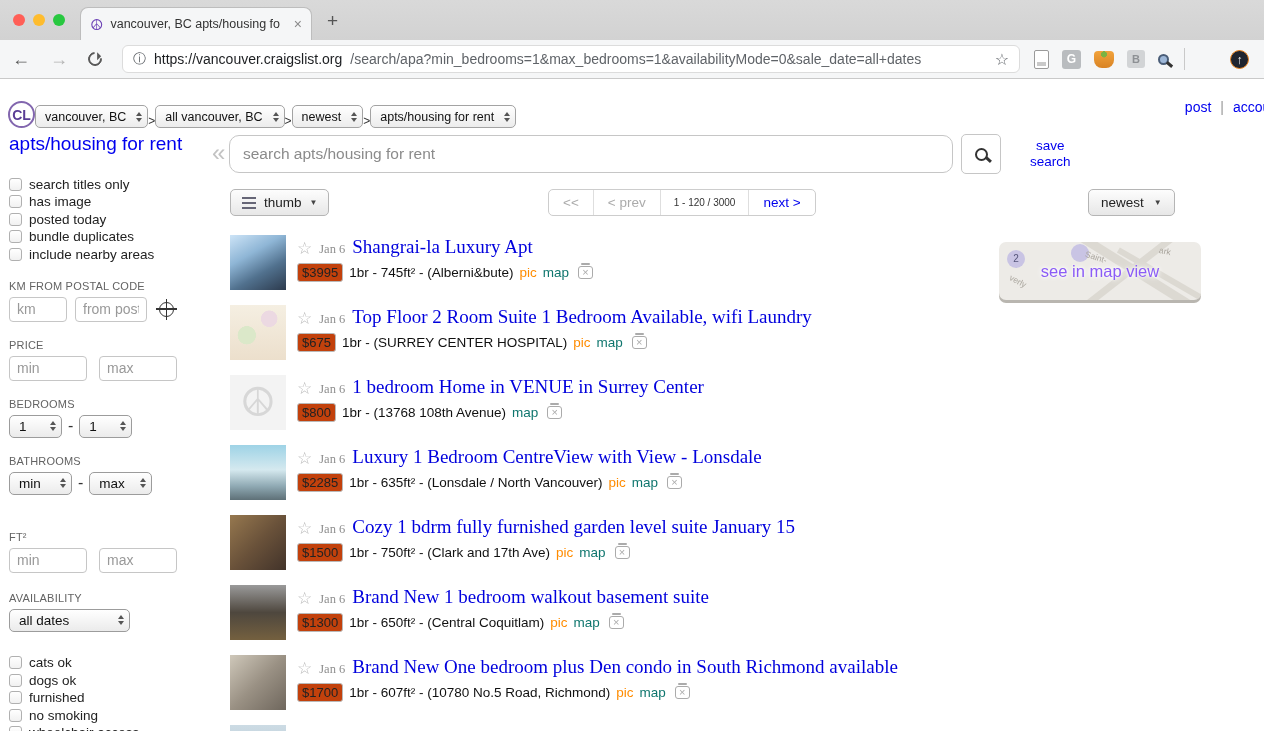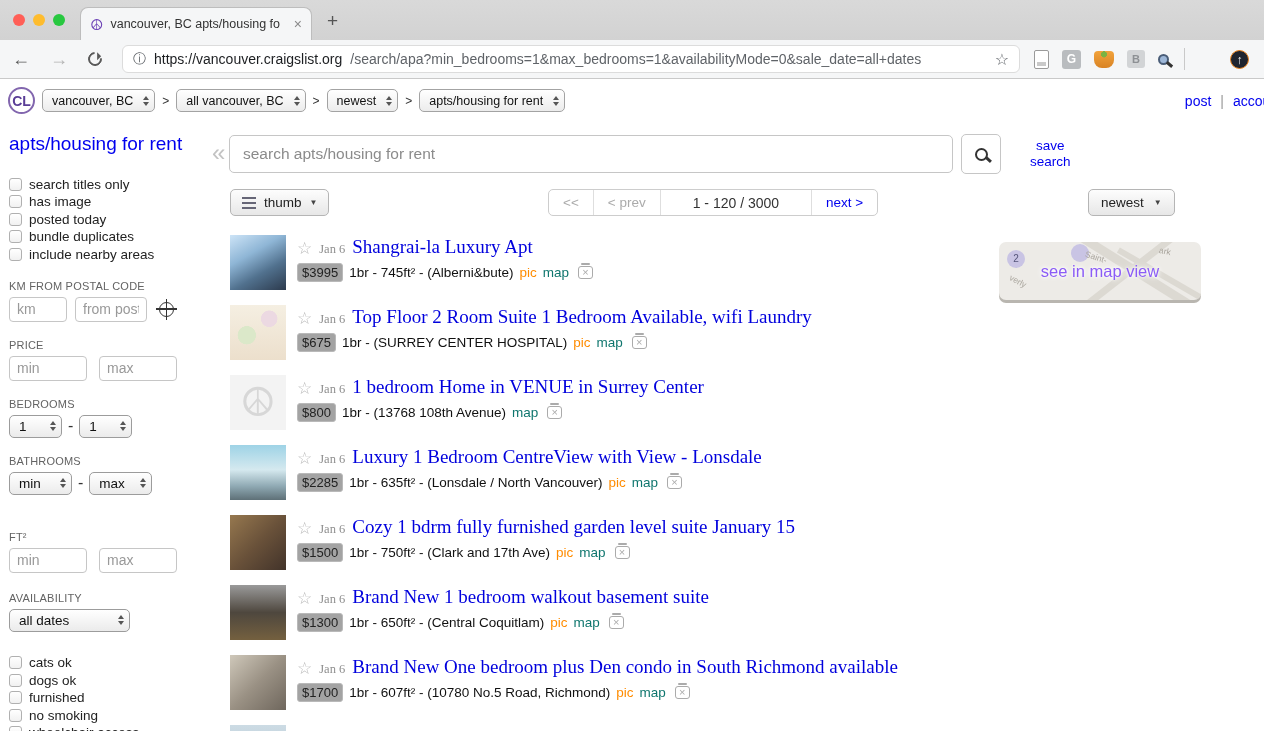--- a/index.html
+++ b/index.html
@@ -31,21 +31,21 @@
   .ext-doc::after { content:""; position:absolute; bottom:2px; left:2px; right:2px; height:4px; background:#c9c9c9; }
   .ext-g { width:19px; height:19px; background:#b9bcbf; border-radius:3px; color:#fff; font-size:12px; font-weight:bold; text-align:center; line-height:19px; }
   .ext-fox { width:20px; height:17px; border-radius:4px 4px 8px 8px; background:radial-gradient(circle at 50% 20%,#7cb342 0 18%,transparent 19%),linear-gradient(#f2a33c,#d98324); }
   .ext-b { width:18px; height:18px; background:#d2d4d6; border-radius:3px; color:#8d9094; font-size:11px; font-weight:bold; text-align:center; line-height:18px; }
   .ext-mag { width:11px; height:11px; border:2.5px solid #4a5d78; border-radius:50%; position:relative; background:#9db7d8; }
   .ext-mag::after { content:""; position:absolute; width:7px; height:3px; background:#333; right:-6px; bottom:-3px; transform:rotate(40deg); }
   .ext-sep { width:1px; height:22px; background:#c9c9c9; margin-left:2px; }
   .update-circle { width:19px; height:19px; border-radius:50%; background:#20242e; color:#fff; font-size:12px; text-align:center; line-height:18px; margin-left:32px; border:1.5px solid #e8821e; }
 
   
-  .cl-header { position:absolute; top:79px; left:0; right:0; height:43px; background:#fff; display:flex; align-items:center; padding:0 8px; gap:7px; }
+  .cl-header { position:absolute; top:85px; left:0; right:0; height:43px; background:#fff; display:flex; align-items:flex-end; padding:0 8px; }
   .cl-logo { width:27px; height:27px; border:2px solid #8266ae; border-radius:50%; color:#5a3d96; font-size:14px; font-weight:bold; text-align:center; line-height:24px; flex:none; }
   .crumb { height:23px; border:1px solid #a3a3a3; border-radius:5px; background:linear-gradient(#fff,#ececec); display:flex; align-items:center; padding:0 5px 0 9px; gap:10px; font-size:12.5px; color:#111; }
   .gt { font-size:12px; color:#333; }
   .updown { display:flex; flex-direction:column; gap:2px; }
   .updown i { display:block; width:0; height:0; border-left:3.5px solid transparent; border-right:3.5px solid transparent; }
   .updown .u { border-bottom:4px solid #555; }
   .updown .d { border-top:4px solid #555; }
   .hdr-links { position:absolute; right:0; top:0; height:43px; display:flex; align-items:center; font-size:14px; }
   .hdr-links .sep { color:#999; margin:0 9px; }
   a.link { color:#0000ee; text-decoration:none; }
@@ -67,37 +67,37 @@
   .crosshair::after { content:""; position:absolute; top:50%; left:-4px; right:-4px; height:1.5px; margin-top:-1px; background:#333; }
   .mac-select { height:23px; border:1px solid #9c9c9c; border-radius:5px; background:linear-gradient(#fff,#ebebeb); display:flex; align-items:center; justify-content:space-between; padding:0 5px 0 9px; font-size:13.5px; color:#111; }
   .sel-beds { width:53px; } .sel-baths { width:63px; } .sel-dates { width:121px; }
   .dash { color:#333; margin:0 6px; }
   .sel-row { display:flex; align-items:center; margin-top:5px; }
 
   
   .content { position:absolute; left:212px; top:130px; right:0; bottom:0; }
   .search-row { position:absolute; top:4px; left:0; display:flex; align-items:center; }
   .collapse { font-size:24px; color:#c3c3c3; width:17px; margin-top:-3px; }
-  .search-input { width:724px; height:38px; border:1px solid #c6c6c6; border-radius:5px; padding:0 13px; font-size:15.5px; color:#333; font-family:"Liberation Sans",sans-serif; }
+  .search-input { width:724px; height:38px; border:1px solid #c6c6c6; border-radius:10px; padding:0 13px; font-size:15.5px; color:#333; font-family:"Liberation Sans",sans-serif; }
   .search-input::placeholder { color:#8b8b8b; }
   .search-btn { width:40px; height:40px; margin-left:8px; border:1px solid #c6c6c6; border-radius:5px; background:#fff; display:flex; align-items:center; justify-content:center; }
   .mag { width:13px; height:13px; border:2px solid #333; border-radius:50%; position:relative; }
   .mag::after { content:""; position:absolute; width:7px; height:2.5px; background:#333; right:-6px; bottom:-2px; transform:rotate(42deg); }
   .save-search { margin-left:29px; font-size:13.5px; color:#0000ee; text-align:center; line-height:1.2; }
 
   .view-toolbar { position:absolute; top:59px; left:0; right:0; height:28px; }
   .btnish { height:27px; border:1px solid #b5b5b5; border-radius:5px; background:linear-gradient(#fdfdfd,#e7e7e7); display:flex; align-items:center; font-size:13.5px; color:#222; }
   .thumb-btn { position:absolute; left:18px; top:0; padding:0 11px; gap:8px; }
   .listicon { width:14px; height:12px; background:repeating-linear-gradient(#667 0 2px, transparent 2px 5px); }
   .dd-arrow { font-size:8px; color:#444; }
   .paging { position:absolute; left:336px; top:0; height:27px; display:flex; border:1px solid #cdcdcd; border-radius:5px; background:#fff; overflow:hidden; font-size:13.5px; align-items:stretch; }
   .pg { display:flex; align-items:center; padding:0 14px; border-left:1px solid #dedede; }
   .pg:first-child { border-left:none; }
   .pg.dim { color:#ababab; }
-  .pg.range { color:#333; padding:0 32px; font-size:14px; }
+  .pg.range { color:#333; padding:0 13px; font-size:10px; }
   .pg.next { color:#0000ee; }
   .newest-btn { position:absolute; left:876px; top:0; padding:0 12px; gap:10px; }
 
   .map-view { position:absolute; left:787px; top:112px; width:202px; height:58px; border-radius:7px; background:#edebe7; box-shadow:0 3px 0 #b9b6b0; overflow:hidden; }
   .mv-line { position:absolute; background:#dcd9d2; }
   .mv-l1 { width:260px; height:9px; transform:rotate(32deg); left:-20px; top:8px; }
   .mv-l2 { width:260px; height:7px; transform:rotate(-38deg); left:-10px; top:34px; }
   .mv-l3 { width:140px; height:6px; transform:rotate(30deg); left:110px; top:40px; }
   .mv-marker { position:absolute; width:18px; height:18px; border-radius:50%; background:#c9c4e4; color:#55557a; font-size:10px; text-align:center; line-height:18px; }
   .mv-m1 { left:8px; top:8px; } .mv-m2 { left:72px; top:2px; }
@@ -111,21 +111,21 @@
   .listings { position:absolute; top:105px; left:18px; right:0; }
   .row { display:flex; height:70px; }
   .thumb { width:56px; height:55px; flex:none; }
   .thumb-glyph { display:block; font-size:40px; color:#d7d7d7; text-align:center; line-height:55px; }
   .rowbody { margin-left:11px; padding-top:1px; }
   .line1 { display:flex; align-items:baseline; gap:7px; }
   .fav-star { font-size:17px; color:#bcbcbc; position:relative; top:1px; }
   .ldate { font-family:"Liberation Serif",serif; font-size:12.5px; color:#8e8e8e; white-space:nowrap; }
   .ltitle { font-family:"Liberation Serif",serif; font-size:19px; color:#0101dd; text-decoration:none; white-space:nowrap; }
   .line2 { margin-top:5px; display:flex; align-items:center; gap:6px; font-size:13.5px; color:#111; }
-  .price { border:1px solid #b9b9b9; border-radius:3px; padding:0 4px; line-height:17px; font-size:13px; color:#222; background:#a3a3a3; }
+  .price { border:1px solid #b9b9b9; border-radius:3px; padding:0 4px; line-height:17px; font-size:13px; color:#222; background:#c2410c; }
   .pic-link { color:#ff8c00; text-decoration:none; }
   .map-link { color:#0f766e; text-decoration:none; }
   .hide-icon { width:15px; height:13px; border:1.5px solid #ababab; border-radius:3px; position:relative; margin-left:3px; }
   .hide-icon::before { content:""; position:absolute; top:-4px; left:2px; right:2px; height:2px; background:#ababab; border-radius:1px; }
   .hide-icon::after { content:"×"; position:absolute; inset:0; color:#ababab; font-size:11px; line-height:10px; text-align:center; }
 </style>
 </head>
 <body>
 
 <div class="screen">

